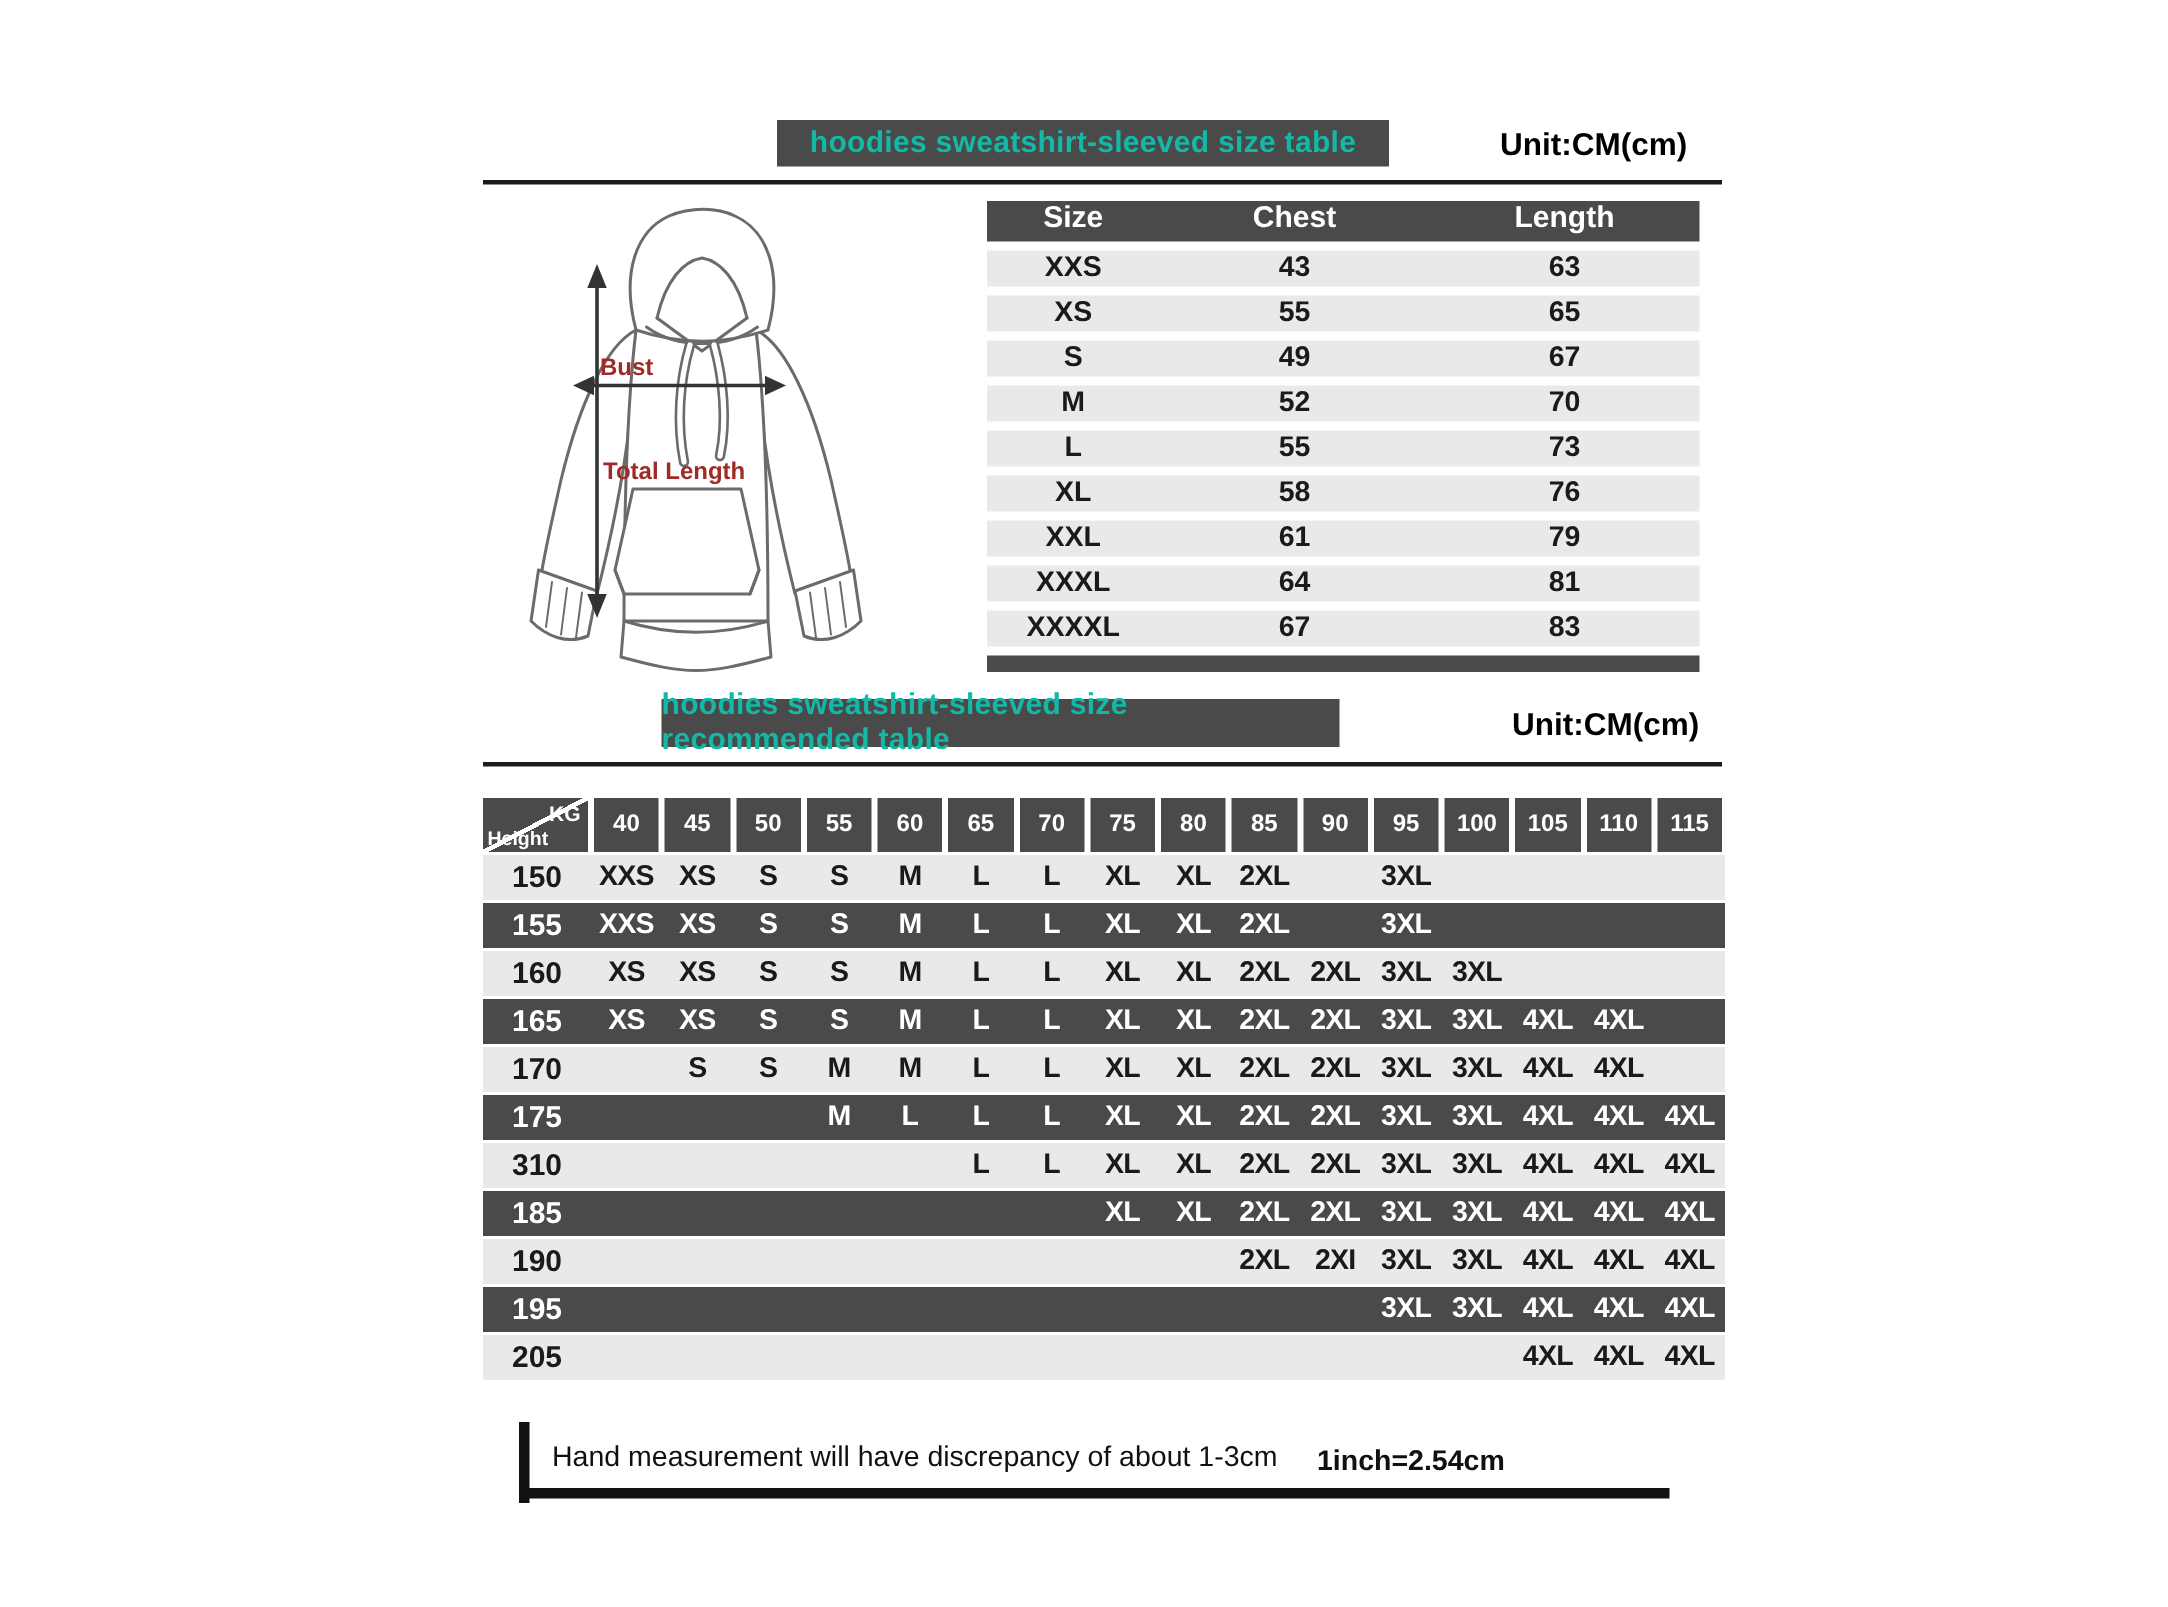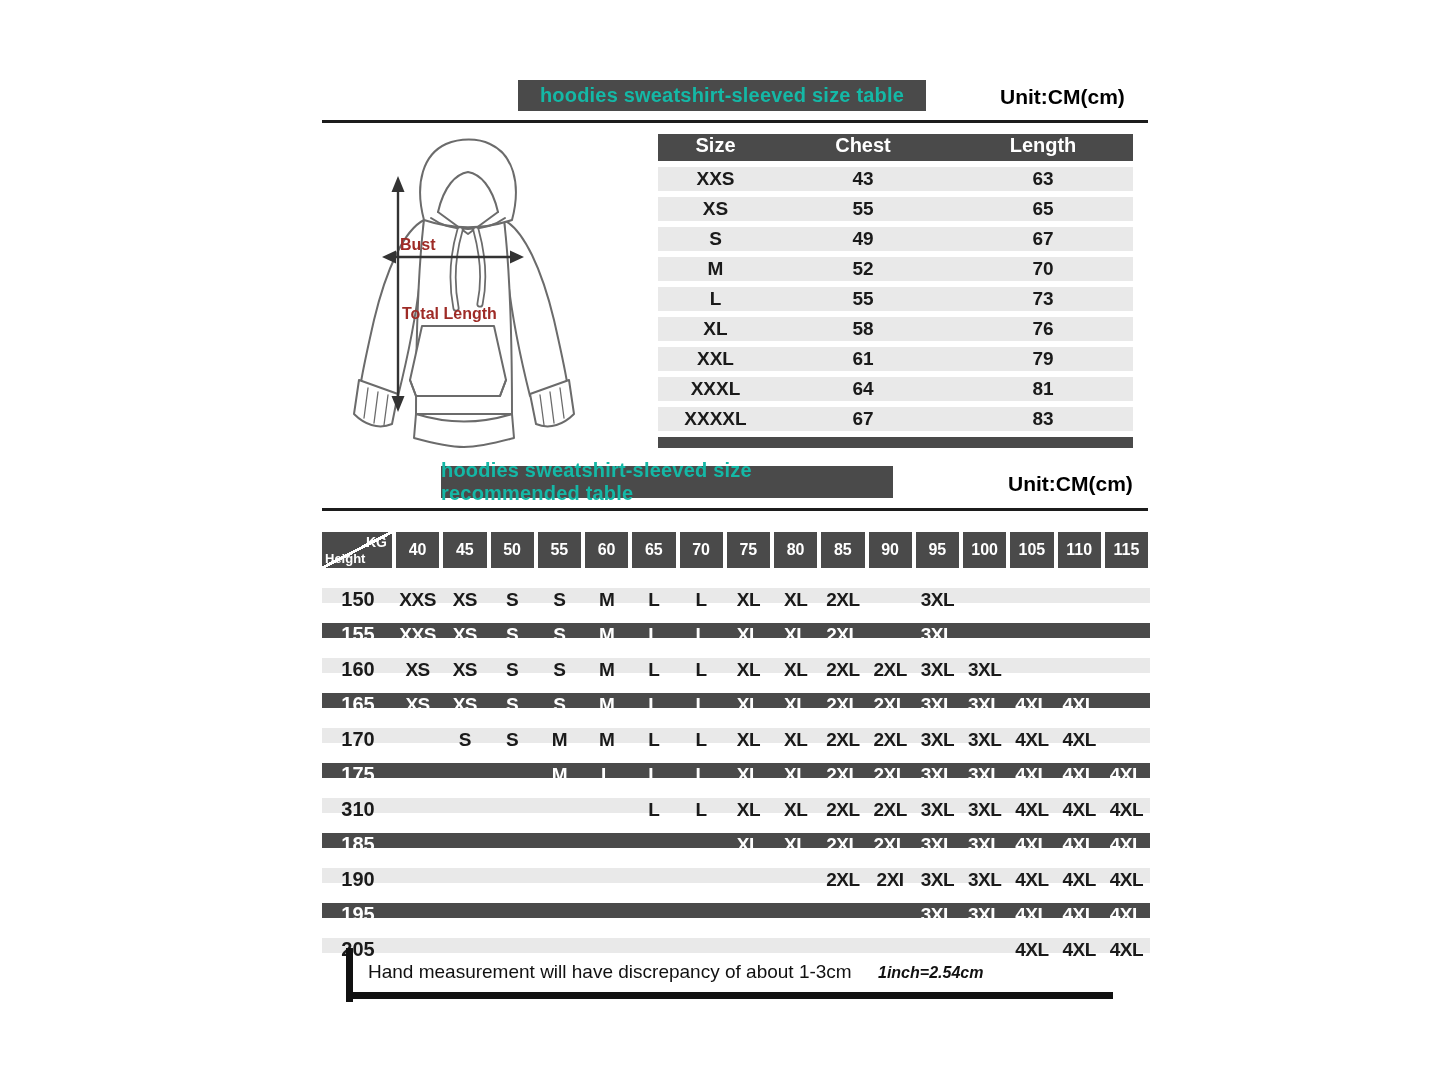--- a/index.html
+++ b/index.html
@@ -36,32 +36,32 @@
   .t2-corner{position:relative;height:36px;margin-right:2px;color:#fff;font-weight:bold;
              background:
                linear-gradient(to bottom right,
                  rgba(0,0,0,0) calc(50% - 1.5px), #fff calc(50% - 1.5px),
                  #fff calc(50% + 1.5px), rgba(0,0,0,0) calc(50% + 1.5px)),
                #4a4a4a; padding-left: 22px;}
   .t2-corner .kg{position:absolute;top:2px;right:5px;font-size:14px;}
   .t2-corner .hei{position:absolute;bottom:2px;left:3px;font-size:13px;}
   .t2-wcell{margin:0 2px;height:36px;background:#4a4a4a;color:#fff;display:flex;
             align-items:center;justify-content:center;font-weight:bold;font-size:16px;}
-  .t2-row{display:grid;grid-template-columns:72px repeat(16,1fr);height:15px;margin-top:20px;
+  .t2-row{display:grid;grid-template-columns:72px repeat(16,1fr);height:30px;margin-top:2px;
           align-items:center;}
   .t2-row.light{background:#e9e9e9;color:#1a1a1a;}
   .t2-row.dark{background:#4a4a4a;color:#fff;}
   .t2-hcell{text-align:center;font-weight:bold;font-size:20px;}
   .t2-cell{text-align:center;font-weight:bold;font-size:19px;letter-spacing:-0.5px;white-space:nowrap;}
 
   
   .fbar-left{position:absolute;left:346px;top:948px;width:7px;height:54px;background:#111;}
   .fbar-bottom{position:absolute;left:346px;top:992px;width:767px;height:7px;background:#111;}
   .fnote{position:absolute;left:368px;top:961px;font-weight:normal;font-size:19px;color:#111;}
-  .fconv{position:absolute;left:878px;top:964px;font-weight:bold;font-size:16px;color:#111;font-style:italic;}
+  .fconv{position:absolute;left:878px;top:964px;font-weight:bold;font-size:19px;color:#111;}
 </style>
 </head>
 <body>
 
 <div class="page">
 
   <div class="title-bar tb1">
     <span>hoodies sweatshirt-sleeved size  table</span>
   </div>
   <div class="unit-label u1">Unit:CM(cm)</div>

